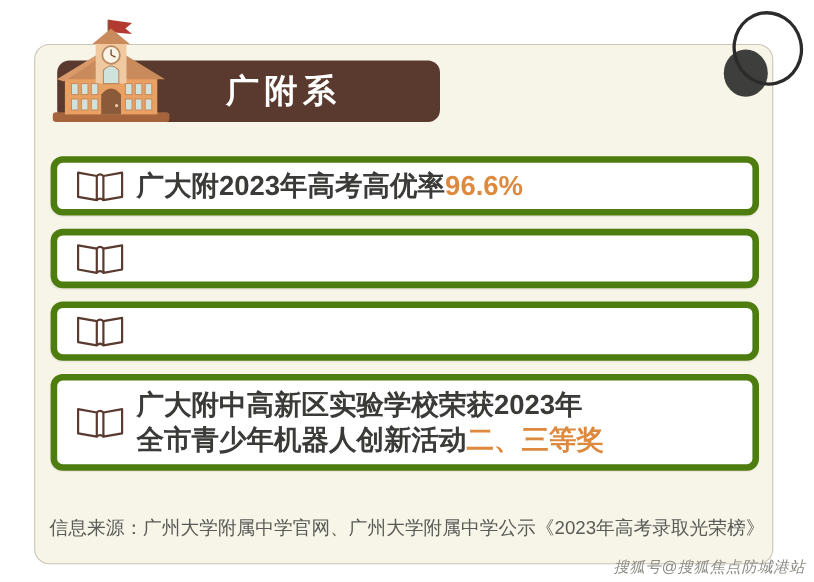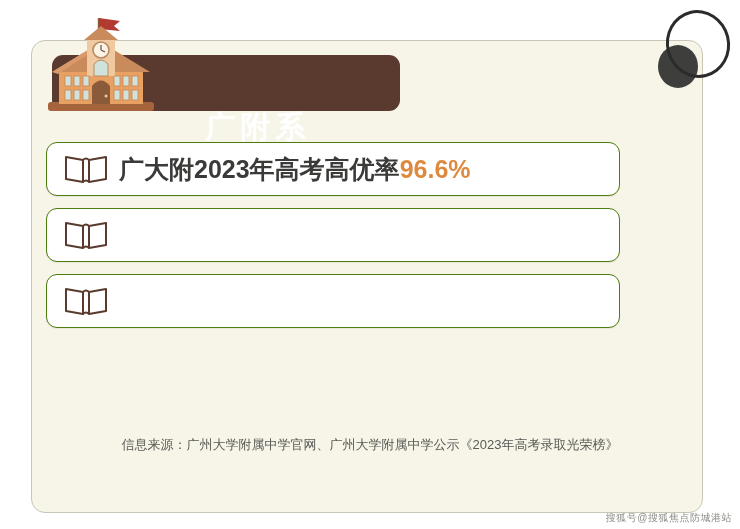--- a/index.html
+++ b/index.html
@@ -78,21 +78,20 @@
     height: 56px;
     display: flex;
     align-items: center;
     justify-content: center;
     padding-left: 60px;
     box-sizing: border-box;
     color: #FFFFFF;
     font-size: 30px;
     font-weight: bold;
     letter-spacing: 5px;
-    margin-top: 44px;
   }
 
   
   .school-icon {
     position: absolute;
     left: 42px;
     top: 12px;
     width: 118px;
     height: 104px;
     z-index: 3;
@@ -101,23 +100,23 @@
 
   
   .rows {
     position: absolute;
     left: 46px;
     top: 142px;
     width: 644px;
   }
   .row {
     position: relative;
-    width: 574px;
+    width: 644px;
     background: #FFFFFF;
-    border: 1px solid #4d7c0f;
+    border: 6px solid #4d7c0f;
     border-radius: 11px;
     box-sizing: border-box;
     display: flex;
     align-items: center;
     margin-bottom: 12px;
     box-shadow: 0 1px 1px rgba(120,110,85,0.10);
   }
   .row-single { height: 54px; }
   .row-double { height: 88px; }
 
@@ -142,38 +141,39 @@
     line-height: 1.30;
   }
   .hl {
     color: #DE8A3E;
   }
 
   
   .source {
     position: absolute;
     left: 0;
-    top: 436px;
+    top: 468px;
     width: 740px;
     text-align: center;
-    font-size: 13px;
+    font-size: 17px;
     color: #5A5A56;
     letter-spacing: 0px;
   }
 
   
   .watermark {
     position: absolute;
     right: 8px;
     bottom: 4px;
-    font-size: 10px;
+    font-size: 14px;
     color: #8C8C86;
     letter-spacing: 0.5px;
     white-space: nowrap;
     z-index: 6;
+    font-style: italic;
   }
 </style>
 </head>
 <body>
 
 <div id="infographic">
 
   <div class="card"></div>
 
   <div class="binder-dot"></div>
@@ -256,20 +256,34 @@
       <span class="book-icon">
         <svg viewBox="0 0 46 34" xmlns="http://www.w3.org/2000/svg">
           <path d="M3 5 L20 8 L20 30 L3 27 Z" fill="#FFFFFF" stroke="#5A3A2E" stroke-width="2" stroke-linejoin="round"></path>
           <path d="M43 5 L26 8 L26 30 L43 27 Z" fill="#FFFFFF" stroke="#5A3A2E" stroke-width="2" stroke-linejoin="round"></path>
           <path d="M20 8 q3 -3 6 0" fill="none" stroke="#5A3A2E" stroke-width="2"></path>
           <path d="M20 30 q3 -3 6 0" fill="none" stroke="#5A3A2E" stroke-width="2"></path>
         </svg>
       </span>
     </div>
 
+    <div class="row row-double">
+      <span class="book-icon">
+        <svg viewBox="0 0 46 34" xmlns="http://www.w3.org/2000/svg">
+          <path d="M3 5 L20 8 L20 30 L3 27 Z" fill="#FFFFFF" stroke="#5A3A2E" stroke-width="2" stroke-linejoin="round"></path>
+          <path d="M43 5 L26 8 L26 30 L43 27 Z" fill="#FFFFFF" stroke="#5A3A2E" stroke-width="2" stroke-linejoin="round"></path>
+          <path d="M20 8 q3 -3 6 0" fill="none" stroke="#5A3A2E" stroke-width="2"></path>
+          <path d="M20 30 q3 -3 6 0" fill="none" stroke="#5A3A2E" stroke-width="2"></path>
+        </svg>
+      </span>
+      <span class="row-text">
+        <div><span>广大附中高新区实验学校荣获2023年</span></div>
+        <div><span>全市青少年机器人创新活动</span><span class="hl">二、三等奖</span></div>
+      </span>
+    </div>
 
   </div>
 
   <div class="source">信息来源：广州大学附属中学官网、广州大学附属中学公示《2023年高考录取光荣榜》</div>
 
   <div class="watermark">搜狐号@搜狐焦点防城港站</div>
 
 </div>
 
 </body></html>

